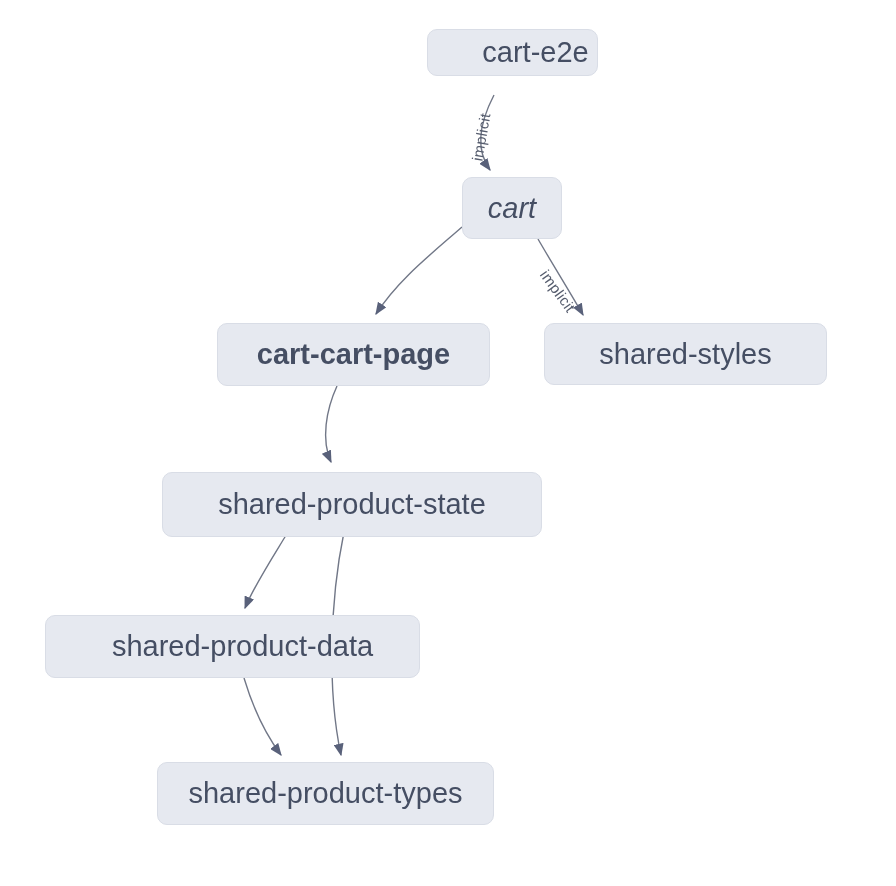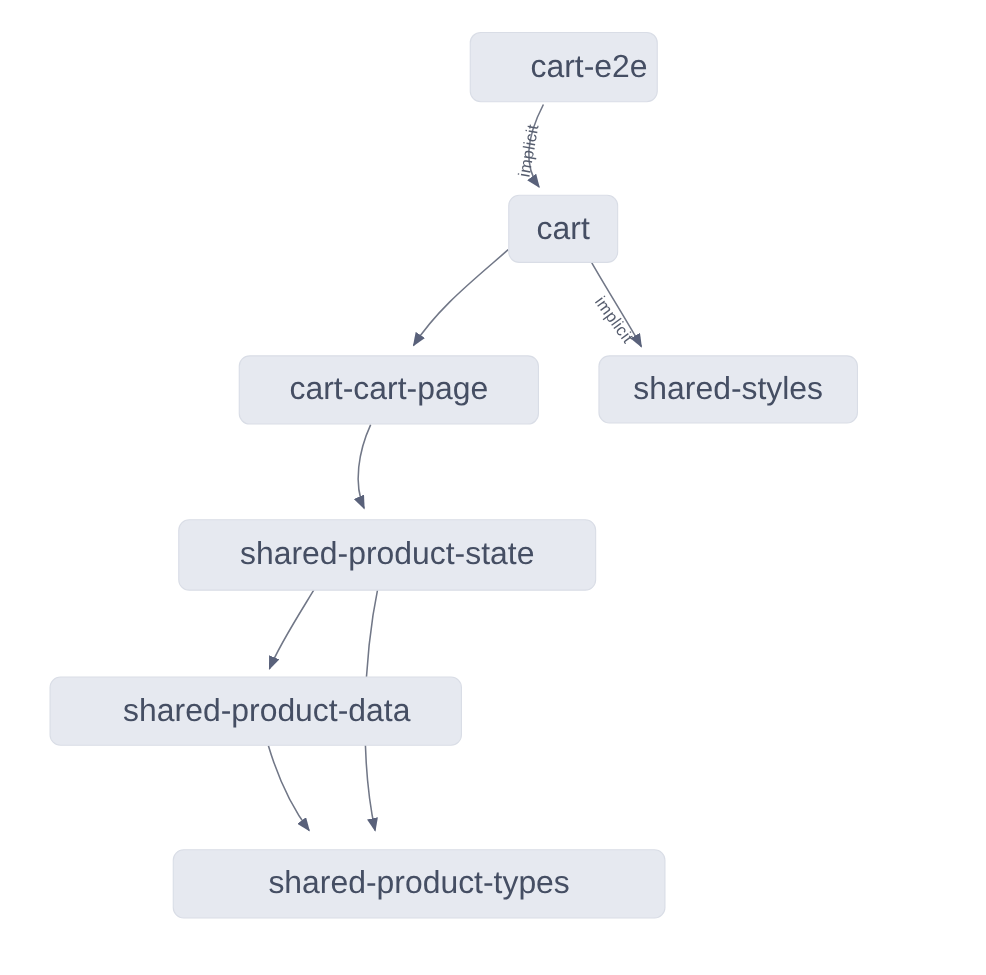--- a/index.html
+++ b/index.html
@@ -42,27 +42,27 @@
     cursor: pointer;
   }
   #label-implicit-1 {
     left: 481px; top: 137px;
     transform: translate(-50%, -50%) rotate(-80deg);
   }
   #label-implicit-2 {
     left: 558px; top: 291px;
     transform: translate(-50%, -50%) rotate(54deg);
   }
-  #node-cart-e2e              { left: 427px; top: 29px;  width: 171px; height: 64px; padding-left: 46px; }
-  #node-cart                  { left: 462px; top: 177px; width: 100px; height: 62px; }
-  #node-cart-cart-page        { left: 217px; top: 323px; width: 273px; height: 63px; }
-  #node-shared-styles         { left: 544px; top: 323px; width: 236px; height: 62px; }
+  #node-cart-e2e              { left: 427px; top: 29px;  width: 171px; height: 47px; padding-left: 46px; }
+  #node-cart                  { left: 462px; top: 177px; width: 100px; height: 62px; font-style: italic; }
+  #node-cart-cart-page        { left: 217px; top: 323px; width: 273px; height: 63px; font-weight: bold; }
+  #node-shared-styles         { left: 544px; top: 323px; width: 283px; height: 62px; }
   #node-shared-product-state  { left: 162px; top: 472px; width: 380px; height: 65px; }
   #node-shared-product-data   { left: 45px;  top: 615px; width: 375px; height: 63px; padding-left: 20px; }
-  #node-shared-product-types  { left: 157px; top: 762px; width: 448px; height: 63px; margin-top: 10px; }
+  #node-shared-product-types  { left: 157px; top: 762px; width: 337px; height: 63px; }
   .edge-path {
     fill: none;
     stroke: #717787;
     stroke-width: 1.4;
   }
 </style>
 </head>
 <body>
 
 <div id="canvas">

